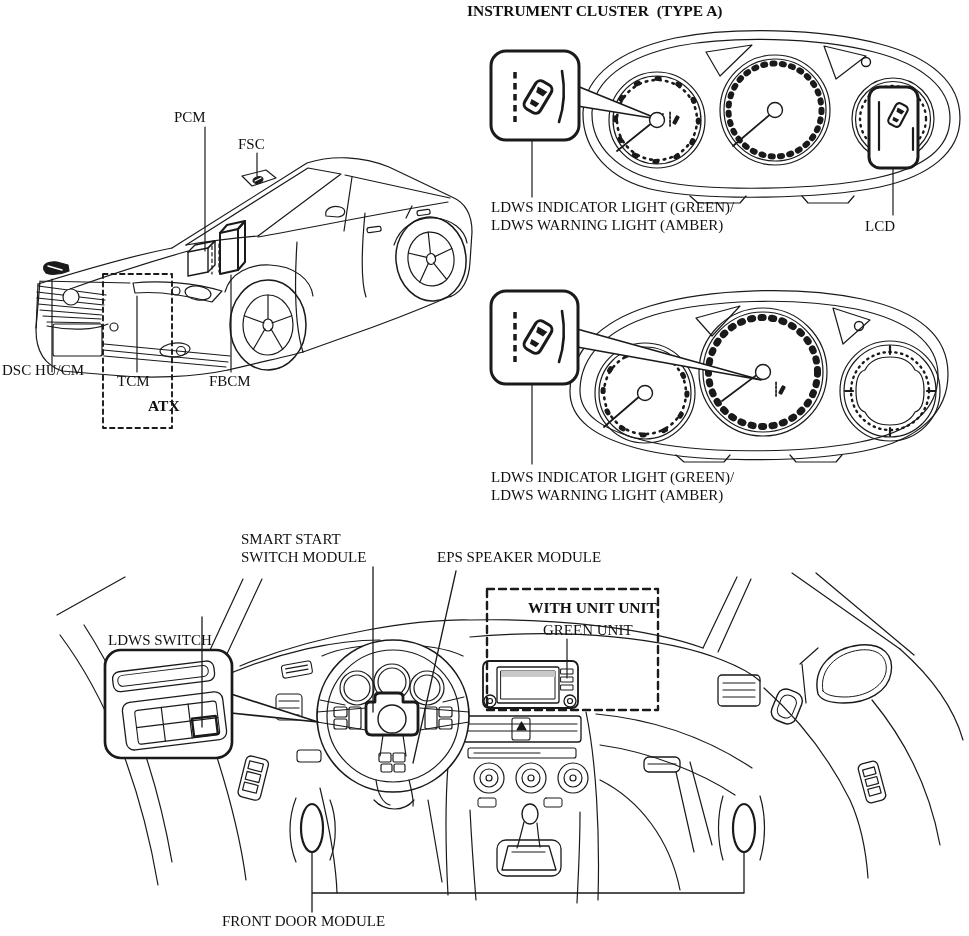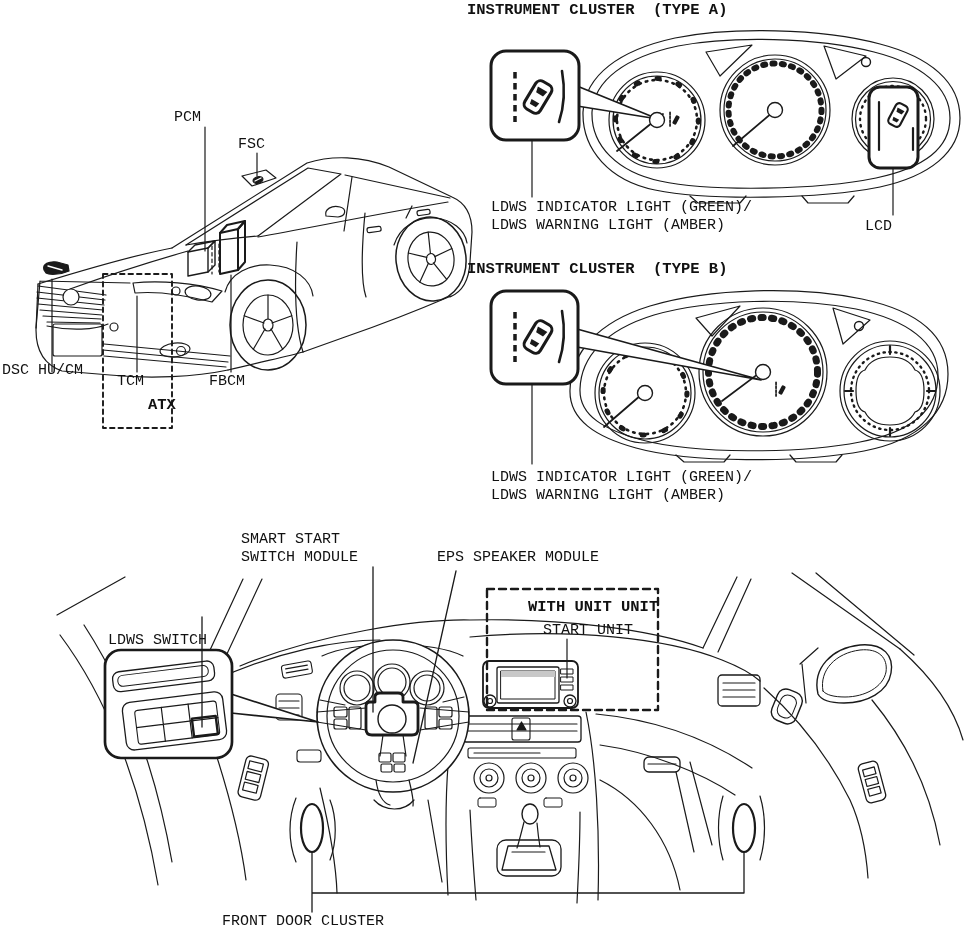--- a/index.html
+++ b/index.html
@@ -1,20 +1,20 @@
 <!DOCTYPE html>
 <html><head>
 <meta charset="utf-8">
 <style>
   html,body{margin:0;padding:0;background:#fff;}
   .canvas{position:relative;width:969px;height:936px;background:#ffffff;overflow:hidden;
           font-family:"Liberation Sans",sans-serif;}
   .canvas svg{position:absolute;left:0;top:0;}
   .lbl{position:absolute;white-space:pre;font-size:15px;line-height:17px;color:#111;
-       font-family:Liberation Mono, monospace;}
+       font-family:Liberation Serif, serif;}
   .b{font-weight:bold;font-size:15.5px;}
 </style>
 </head>
 <body>
 
 <div class="canvas">
 
 <svg width="969" height="936" viewBox="0 0 969 936" fill="none" stroke="#1a1a1a" stroke-width="1.2" stroke-linecap="round" stroke-linejoin="round">
 
   <defs>
@@ -369,32 +369,31 @@
     <path d="M373,567 V712" stroke-width="1.3"></path>
     <path d="M456,571 L413,763" stroke-width="1.3"></path>
   </g>
 </svg>
 
 <div class="lbl b" style="left:467px;top:2px">INSTRUMENT CLUSTER  (TYPE A)</div>
 <div class="lbl" style="left:491px;top:199px">LDWS INDICATOR LIGHT (GREEN)/</div>
 <div class="lbl" style="left:491px;top:217px">LDWS WARNING LIGHT (AMBER)</div>
 <div class="lbl" style="left:865px;top:218px">LCD</div>
 
-<div class="lbl b" style="left:467px;top:261px">INSTRUMENT CLUSTER  (TYPE B)</div>
 <div class="lbl" style="left:491px;top:469px">LDWS INDICATOR LIGHT (GREEN)/</div>
 <div class="lbl" style="left:491px;top:487px">LDWS WARNING LIGHT (AMBER)</div>
 
 <div class="lbl" style="left:174px;top:109px">PCM</div>
 <div class="lbl" style="left:238px;top:136px">FSC</div>
 <div class="lbl" style="left:2px;top:362px">DSC HU/CM</div>
 <div class="lbl" style="left:117px;top:373px">TCM</div>
 <div class="lbl" style="left:209px;top:373px">FBCM</div>
 <div class="lbl b" style="left:148px;top:397px">ATX</div>
 
 <div class="lbl" style="left:241px;top:531px">SMART START</div>
 <div class="lbl" style="left:241px;top:549px">SWITCH MODULE</div>
 <div class="lbl" style="left:437px;top:549px">EPS SPEAKER MODULE</div>
 <div class="lbl" style="left:108px;top:632px">LDWS SWITCH</div>
 <div class="lbl b" style="left:528px;top:599px">WITH UNIT UNIT</div>
-<div class="lbl" style="left:543px;top:622px">START UNIT</div>
-<div class="lbl" style="left:222px;top:913px">FRONT DOOR CLUSTER</div>
+<div class="lbl" style="left:543px;top:622px">GREEN UNIT</div>
+<div class="lbl" style="left:222px;top:913px">FRONT DOOR MODULE</div>
 
 </div>
 
 </body></html>

